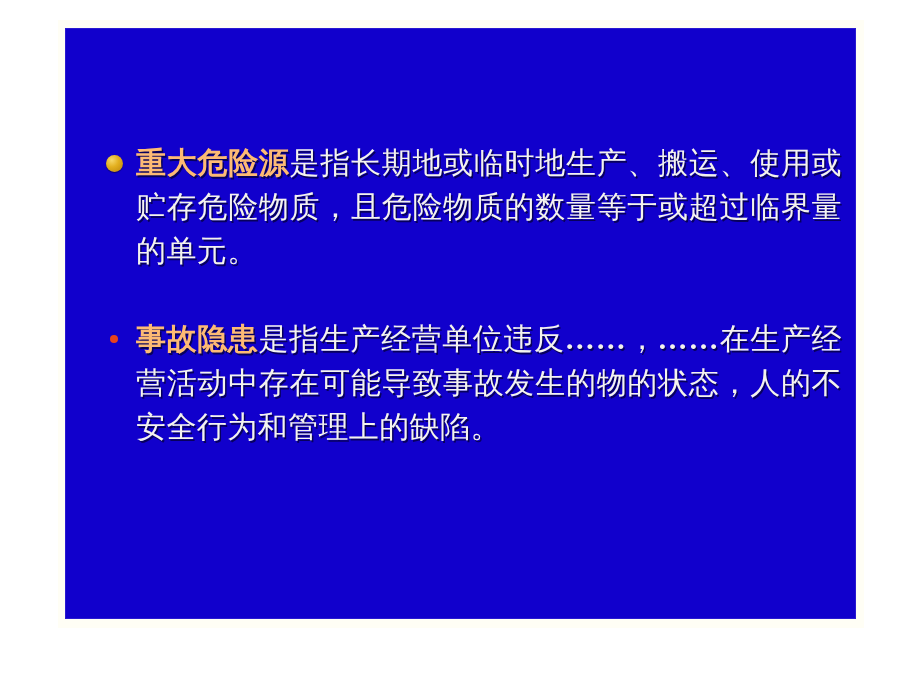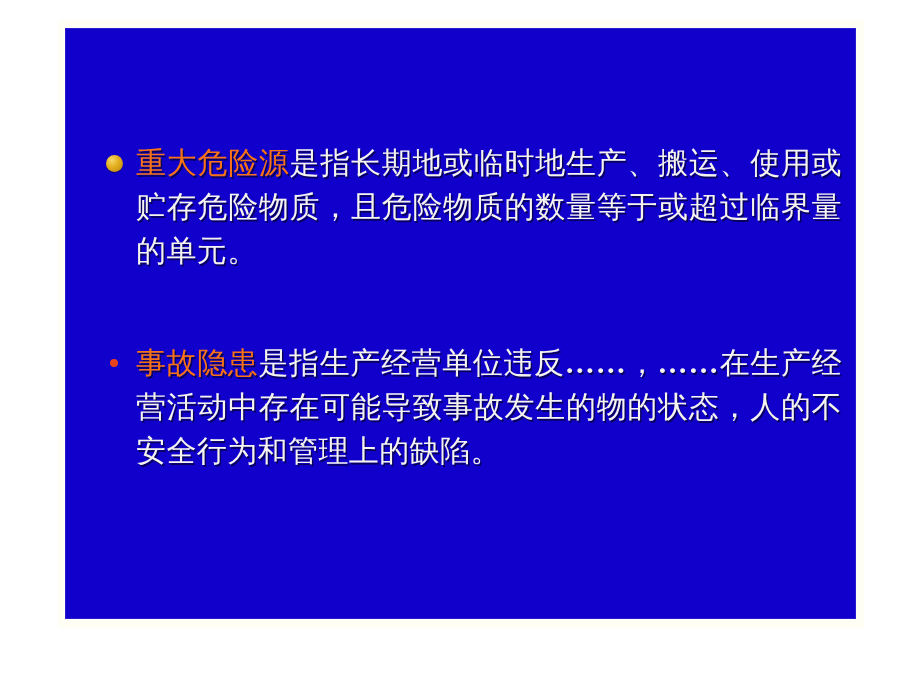--- a/index.html
+++ b/index.html
@@ -47,21 +47,21 @@
     left: 36px;
     top: 112px;
     width: 740px;
   }
 
   .bullet-row {
     display: flex;
     align-items: flex-start;
   }
 
-  .bullet-para + .bullet-para { margin-top: 68px; }
+  .bullet-para + .bullet-para { margin-top: 44px; }
 
   .marker {
     flex: 0 0 auto;
     width: 34px;
     display: flex;
     justify-content: flex-start;
     align-items: center;
     height: 44px;
     padding-left: 4px;
     box-sizing: border-box;
@@ -95,22 +95,23 @@
     line-height: 44px;
     letter-spacing: 0.4px;
     color: #f4f3ee;
     text-shadow: 1.5px 1.5px 0 rgba(0,0,0,0.55);
     text-align: justify;
     text-justify: inter-character;
     word-break: break-all;
   }
 
   .hl-red {
-    color: #f97316;
+    color: #fdba74;
     text-shadow: 1.5px 1.5px 0 rgba(0,0,0,0.55);
+    font-weight: bold;
   }
 
   .ellip {
     font-weight: bold;
     letter-spacing: 1px;
   }
 </style>
 </head>
 <body>
 

